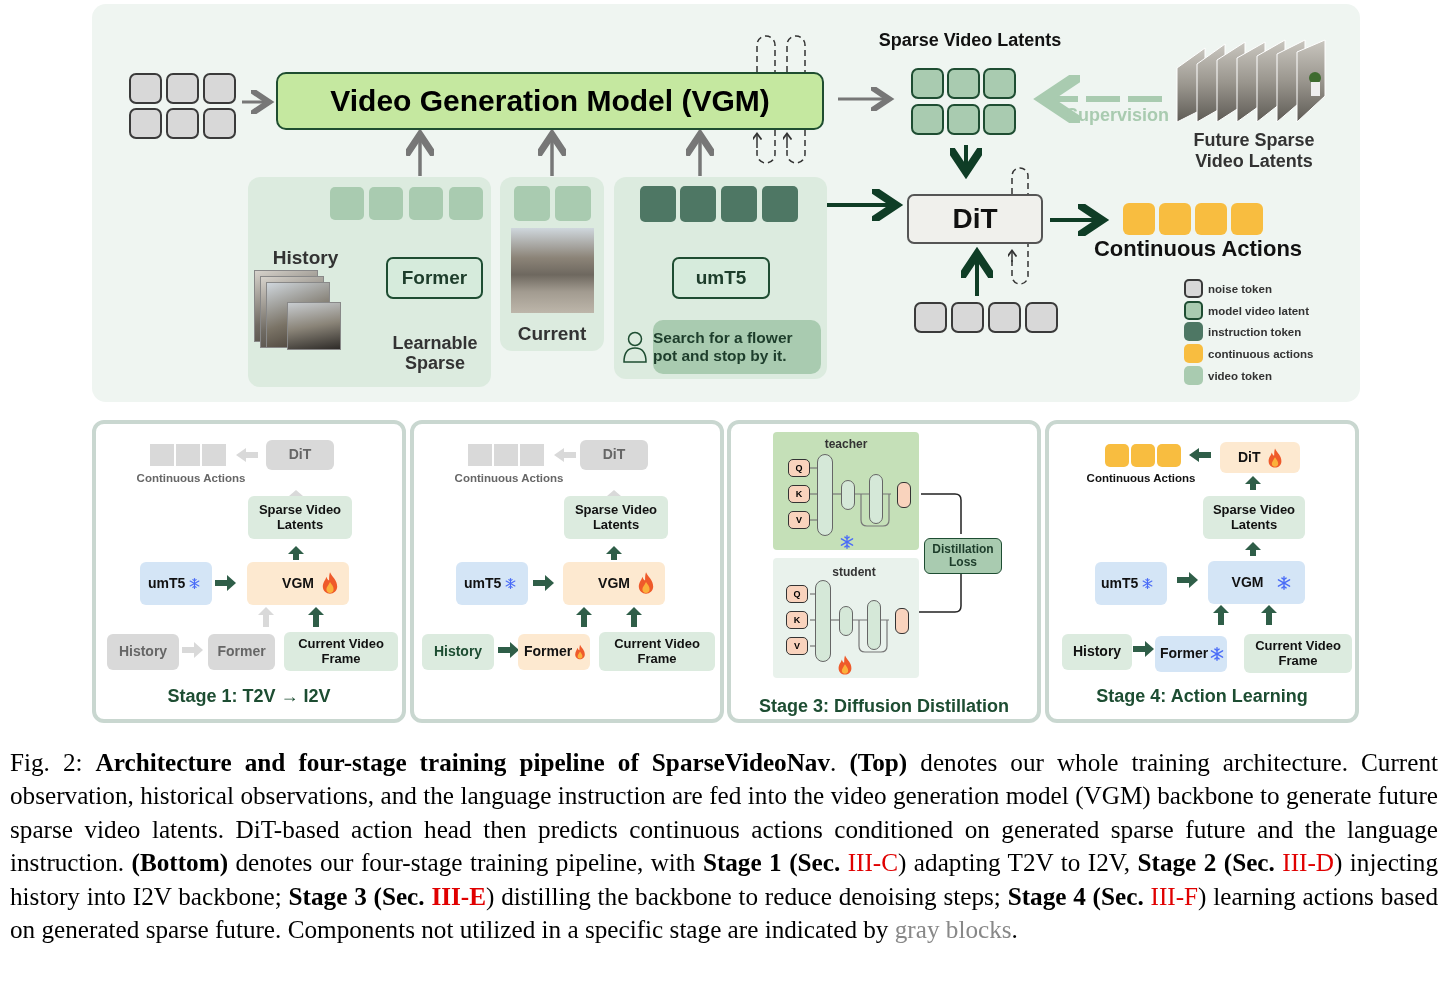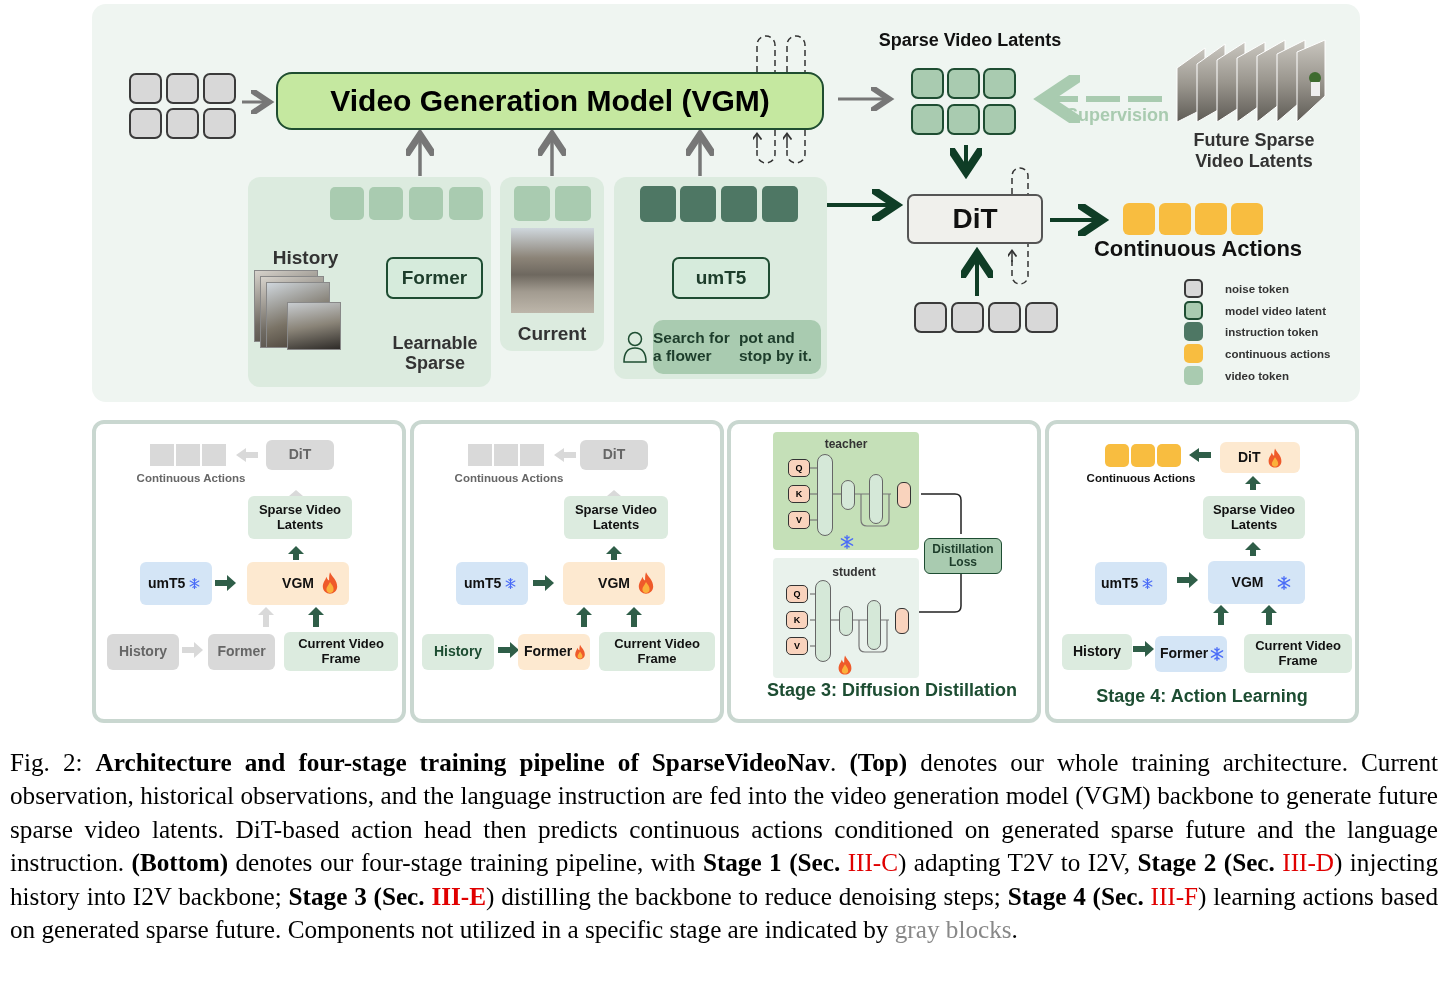--- a/index.html
+++ b/index.html
@@ -5,38 +5,38 @@
   * { box-sizing: border-box; margin: 0; padding: 0; }
   body { width: 1448px; height: 990px; background: #ffffff; position: relative; overflow: hidden; font-family: "Liberation Sans", sans-serif; }
   .abs { position: absolute; }
   .top-panel { left: 92px; top: 4px; width: 1268px; height: 398px; background: #eff5f1; border-radius: 14px; }
   .tok { position: absolute; border-radius: 7px; }
   .noise { background: #d8d8d8; border: 2.5px solid #3a3a3a; }
   .latent { background: #a9cbb0; border: 2.5px solid #1e4d32; }
   .vtok { background: #a9cbb0; border-radius: 5px; }
   .itok { background: #4e7764; border-radius: 5px; }
   .atok { background: #f8bd40; border-radius: 6px; }
-  .vgm { left: 276px; top: 72px; width: 548px; height: 58px; background: #c5e8a0; border: 2px solid #1f4d30; border-radius: 16px; display:flex; align-items:center; justify-content:center; font-weight: bold; font-size: 30px; color: #000; }
+  .vgm { left: 276px; top: 72px; width: 548px; height: 58px; background: #c5e8a0; border: 2px solid #1f4d30; border-radius: 10px; display:flex; align-items:center; justify-content:center; font-weight: bold; font-size: 30px; color: #000; }
   .subpanel { position:absolute; background: #dcebdf; border-radius: 12px; }
   .nodebox { position:absolute; background: #d6ebdc; border: 2px solid #1e4d32; border-radius: 7px; display:flex; align-items:center; justify-content:center; font-weight:bold; color:#1d3d2b; font-size: 19px; }
   .lbl { position:absolute; font-weight:bold; color:#333; text-align:center; }
   .dit { left: 907px; top: 194px; width: 136px; height: 50px; background: #f0f0ec; border: 2px solid #555; border-radius: 7px; display:flex; align-items:center; justify-content:center; font-weight:bold; font-size:28px; color:#111; }
   .stage { position:absolute; top: 420px; width: 314px; height: 303px; border: 4px solid #c9d7d0; border-radius: 12px; background:#fff; }
   .sbox { position:absolute; border-radius: 6px; display:flex; align-items:center; justify-content:center; font-weight:bold; font-size: 14px; text-align:center; line-height: 1.1; }
   .gray { background:#d9d9d9; color:#666; }
   .greenl { background:#dcebdf; color:#111; }
   .orange { background:#fde9d0; color:#111; }
   .blue { background:#d4e5f6; color:#111; }
   .stitle { position:absolute; left:0; width:100%; text-align:center; font-weight:bold; font-size: 18px; color:#1d4d32; }
   .caption { position:absolute; left: 10px; top: 746px; width: 1428px; font-family: "Liberation Serif", serif; font-size: 25.2px; line-height: 33.4px; color:#000; text-align: justify; }
   .caption b { font-weight: bold; }
   .red { color: #e00000; }
   .grayt { color: #888; }
   .photo { position:absolute; border: 1px solid #888; }
-  .legend-row { position:absolute; left: 1184px; display:flex; align-items:center; gap: 22px; font-size: 11.5px; font-weight: bold; color:#333; }
+  .legend-row { position:absolute; left: 1184px; display:flex; align-items:center; gap: 5px; font-size: 11.5px; font-weight: bold; color:#333; }
   .legend-sw { width: 19px; height: 19px; border-radius: 5px; }
   .qkv { position:absolute; width: 22px; height: 18px; background: #f9d3bd; border: 1.5px solid #333; border-radius: 5px; font-size: 9px; font-weight:bold; display:flex; align-items:center; justify-content:center; }
   .pill { position:absolute; background:#d5e8d8; border: 1.5px solid #666; border-radius: 9px; }
 </style>
 </head>
 <body>
 
 <div class="abs top-panel"></div>
 
 <div>
@@ -212,21 +212,21 @@
   <div class="tok itok" style="left:640px;top:186px;width:36px;height:36px;"></div>
   <div class="tok itok" style="left:680px;top:186px;width:36px;height:36px;"></div>
   <div class="tok itok" style="left:721px;top:186px;width:36px;height:36px;"></div>
   <div class="tok itok" style="left:762px;top:186px;width:36px;height:36px;"></div>
 </div>
 <div class="nodebox" style="left:672px;top:257px;width:98px;height:42px;">umT5</div>
 <svg class="abs" style="left:622px;top:330px;" width="26" height="34">
   <circle cx="13" cy="9" r="6.5" fill="none" stroke="#1e4d32" stroke-width="1.5"></circle>
   <path d="M2,32 Q2,18 13,18 Q24,18 24,32 Z" fill="none" stroke="#1e4d32" stroke-width="1.5"></path>
 </svg>
-<div class="abs" style="left:653px;top:320px;width:168px;height:54px;background:#a9cbb0;border-radius:10px;display:flex;flex-direction:row;align-items:center;justify-content:center;font-weight:bold;font-size:15.5px;color:#1d3d2b;line-height:18px;">
+<div class="abs" style="left:653px;top:320px;width:168px;height:54px;background:#a9cbb0;border-radius:10px;display:flex;flex-direction:column;justify-content:center;font-weight:bold;font-size:15.5px;color:#1d3d2b;line-height:18px;">
   <div>Search for a flower</div>
   <div>pot and stop by it.</div>
 </div>
 
 <svg width="0" height="0" style="position:absolute">
   <defs>
     <symbol id="fire" viewBox="0 0 20 26">
       <path d="M10,1 C13,7 18,10 18,17 C18,22 14,25 10,25 C6,25 2,22 2,17 C2,12 5,10 6,6 C7,9 8,10 9,10 C9,7 9,4 10,1Z" fill="#ef5a2a"></path>
       <path d="M10,12 C12,15 14,17 14,20 C14,23 12,24 10,24 C8,24 6,23 6,20 C6,18 8,16 10,12Z" fill="#fbb03b"></path>
     </symbol>
@@ -269,20 +269,21 @@
     </div>
   <div class="sbox orange" style="left:151px;top:138px;width:102px;height:43px;">
       <span>VGM</span>
       <svg width="18" height="24" style="position:absolute;right:10px;top:9px">
         <use href="#fire"></use>
       </svg>
     </div>
   <div class="sbox gray" style="left:11px;top:210px;width:72px;height:36px;font-size:14px;">History</div>
   <div class="sbox gray" style="left:112px;top:210px;width:67px;height:36px;font-size:14px;">Former</div>
   <div class="sbox greenl" style="left:188px;top:208px;width:114px;height:39px;font-size:13px;padding:0 10px;">Current Video Frame</div>
+  <div class="stitle" style="top:262px;">Stage 1: T2V → I2V</div>
 </div>
 
 <div class="stage" style="left:410px;">
   <div class="abs" style="left:54px;top:20px;width:24px;height:22px;background:#d9d9d9;"></div>
   <div class="abs" style="left:80px;top:20px;width:24px;height:22px;background:#d9d9d9;"></div>
   <div class="abs" style="left:106px;top:20px;width:24px;height:22px;background:#d9d9d9;"></div>
   <svg class="abs" style="left:0;top:0;" width="314" height="303">
     <polygon points="140,31 150,24 150,28 162,28 162,34 150,34 150,38" fill="#d9d9d9"></polygon>
     <polygon points="200,78 193,72 197,72 197,66 203,66 203,72 207,72" fill="#d9d9d9" transform="rotate(180 200 72)"></polygon>
     <polygon points="200,122 192,130 197,130 197,136 203,136 203,130 208,130" fill="#2f5e48"></polygon>
@@ -359,21 +360,21 @@
   <div class="qkv" style="left:55px;top:213px;">V</div>
   <div class="pill" style="left:84px;top:156px;width:16px;height:82px;"></div>
   <div class="pill" style="left:108px;top:182px;width:14px;height:30px;"></div>
   <div class="pill" style="left:136px;top:176px;width:14px;height:50px;"></div>
   <div class="abs" style="left:164px;top:184px;width:14px;height:26px;background:#f9d3bd;border:1.5px solid #333;border-radius:6px;"></div>
   <svg class="abs" style="left:106px;top:230px;" width="16" height="22">
       <use href="#fire"></use>
     </svg>
 
   <div class="sbox" style="left:193px;top:114px;width:78px;height:36px;background:#a9cbb0;border:1.5px solid #1e4d32;font-size:12px;color:#1d3d2b;padding:0 3px;">Distillation Loss</div>
-  <div class="stitle" style="top:256px;margin-left:8px;">Stage 3: Diffusion Distillation</div>
+  <div class="stitle" style="top:272px;">Stage 3: Diffusion Distillation</div>
 </div>
 
 <div class="stage" style="left:1045px;">
   <div class="tok atok" style="left:56px;top:20px;width:24px;height:23px;border-radius:5px;"></div>
   <div class="tok atok" style="left:82px;top:20px;width:24px;height:23px;border-radius:5px;"></div>
   <div class="tok atok" style="left:108px;top:20px;width:24px;height:23px;border-radius:5px;"></div>
   <svg class="abs" style="left:0;top:0;" width="314" height="303">
     <polygon points="140,31 150,24 150,28 162,28 162,34 150,34 150,38" fill="#2f5e48"></polygon>
     <polygon points="204,52 196,60 201,60 201,66 207,66 207,60 212,60" fill="#2f5e48"></polygon>
     <polygon points="204,118 196,126 201,126 201,132 207,132 207,126 212,126" fill="#2f5e48"></polygon>

